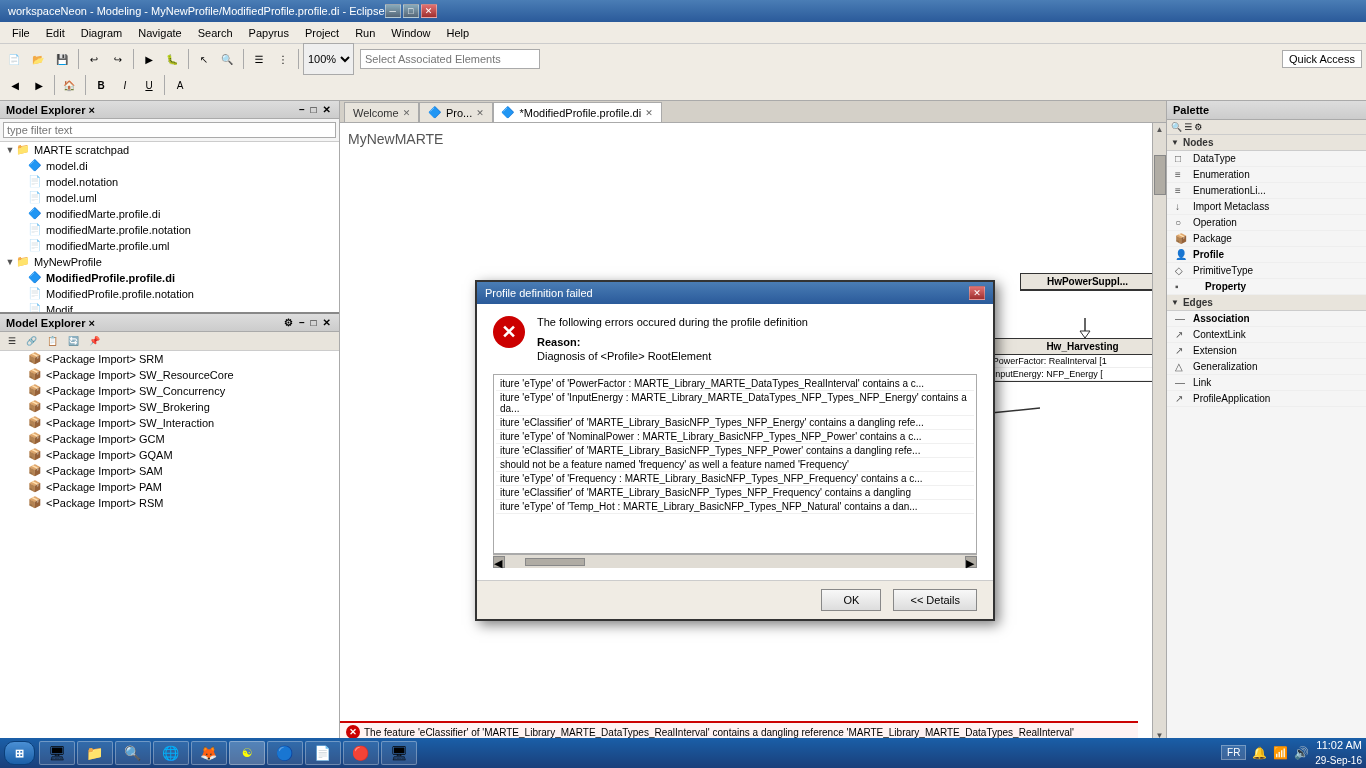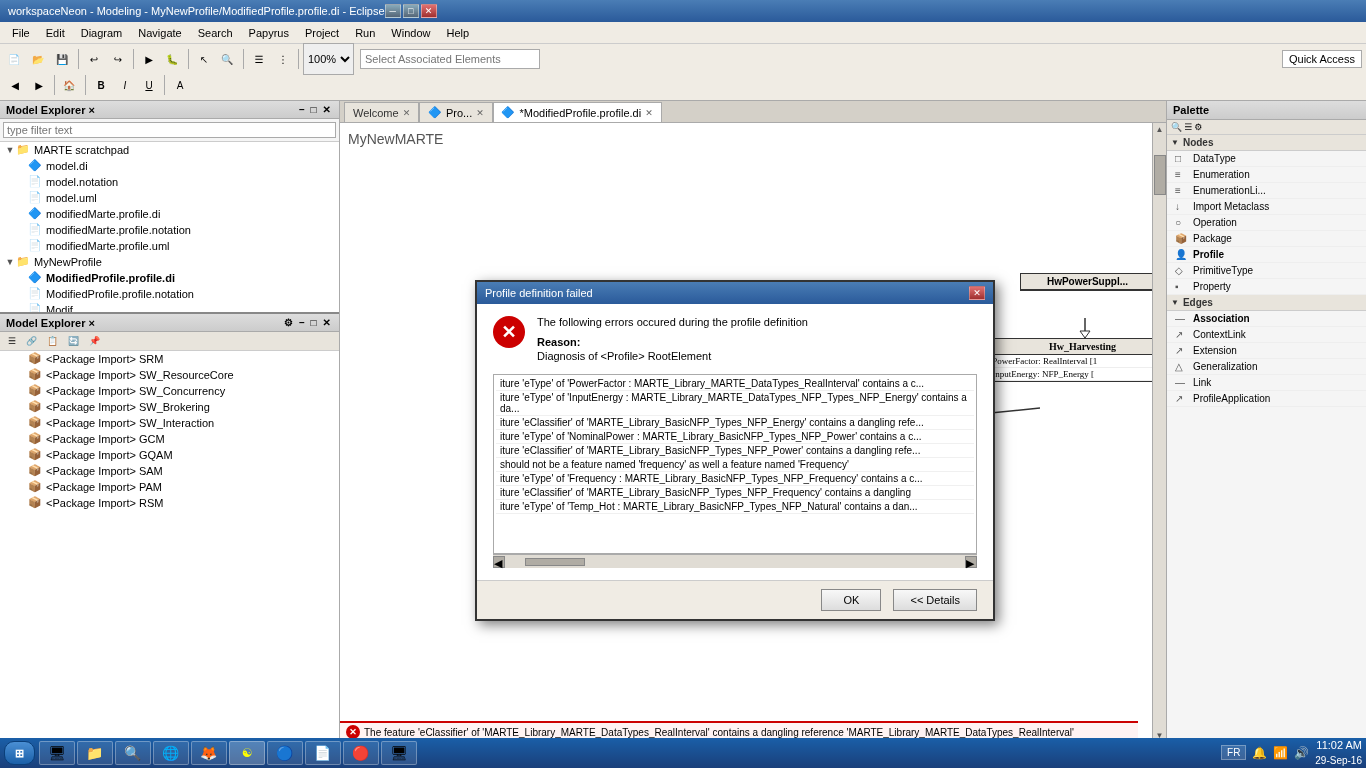--- a/index.html
+++ b/index.html
@@ -725,21 +725,21 @@
           <polygon points="1020,280 1012,273 1012,287" fill="white" stroke="#333" stroke-width="1"></polygon>
 
           <line x1="1107" y1="360" x2="1145" y2="400" stroke="#333" stroke-width="1.5"></line>
           <polygon points="1145,400 1138,393 1152,393" fill="white" stroke="#333" stroke-width="1"></polygon>
         </svg>
 
         <div class="uml-box" style="top:150px;left:680px;width:135px;">
           <div class="uml-box-header">HwPowerSuppl...</div>
         </div>
 
-        <div class="uml-box" style="top:215px;left:640px;width:205px;font-family:Liberation Serif, serif;">
+        <div class="uml-box" style="top:215px;left:640px;width:205px;">
           <div class="uml-box-header">Hw_Harvesting</div>
           <div class="uml-box-row">+ PowerFactor: RealInterval [1</div>
           <div class="uml-box-row">+ InputEnergy: NFP_Energy [</div>
         </div>
 
         <div class="uml-box" style="top:295px;left:360px;width:145px;">
           <div class="uml-box-header">HW_...</div>
           <div class="uml-box-row">+ size: Unlimite...</div>
           <div class="uml-box-row">+ NominalPowe...</div>
         </div>
@@ -807,21 +807,21 @@
     <div class="palette-item">
       <span class="palette-icon">👤</span>
       <span style="font-weight:bold;">Profile</span>
     </div>
     <div class="palette-item">
       <span class="palette-icon">◇</span>
       <span>PrimitiveType</span>
     </div>
     <div class="palette-item">
       <span class="palette-icon">▪</span>
-      <span style="font-weight:normal;">Property</span>
+      <span style="font-weight:bold;margin-left:12px;">Property</span>
     </div>
 
     <div class="palette-section">
       <span class="palette-section-toggle">▼</span>
       <span>Edges</span>
     </div>
     <div class="palette-item">
       <span class="palette-icon">—</span>
       <span style="font-weight:bold;">Association</span>
     </div>

